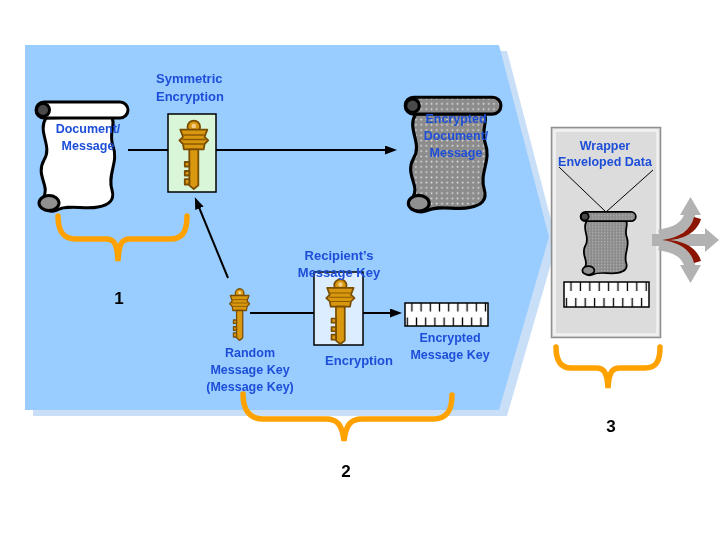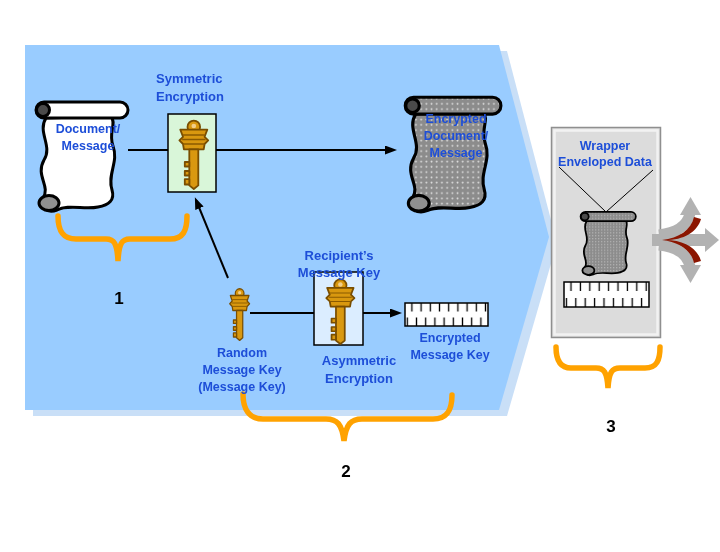--- a/index.html
+++ b/index.html
@@ -8,21 +8,21 @@
   svg.gfx{position:absolute;left:0;top:0;z-index:1;}
   .lbl{position:absolute;z-index:2;font-weight:bold;color:#1d4ed8;text-align:center;
        font-size:12.5px;line-height:17px;}
   .lbl span{display:block;}
   .badge{position:absolute;z-index:2;font-weight:bold;font-size:17px;color:#000;
          text-align:center;width:24px;}
   #lbl-doc{left:46px;top:121px;width:84px;}
   #lbl-sym{left:156px;top:70px;width:110px;text-align:left;font-size:13px;line-height:18px;}
   #lbl-encdoc{left:408px;top:111px;width:96px;}
   #lbl-recip{left:295px;top:232px;width:88px;font-size:13px;margin-top:15px;}
-  #lbl-random{left:196px;top:345px;width:92px;}
+  #lbl-random{left:204px;top:345px;width:92px;}
   #lbl-asym{left:314px;top:352px;width:90px;font-size:13px;line-height:18px;}
   #lbl-enckey{left:402px;top:330px;width:96px;}
   #lbl-wrapper{left:554px;top:138px;width:102px;font-size:12.5px;line-height:16px;}
   #badge-1{left:107px;top:289px;}
   #badge-2{left:334px;top:462px;}
   #badge-3{left:599px;top:417px;}
 </style>
 </head>
 <body>
 
@@ -134,21 +134,20 @@
   <div class="lbl" id="lbl-recip">
     <span>Recipient’s</span>
     <span>Message Key</span>
   </div>
   <div class="lbl" id="lbl-random">
     <span>Random</span>
     <span>Message Key</span>
     <span>(Message Key)</span>
   </div>
   <div class="lbl" id="lbl-asym">
-    <span>Asymmetric</span>
     <span>Encryption</span>
   </div>
   <div class="lbl" id="lbl-enckey">
     <span>Encrypted</span>
     <span>Message Key</span>
   </div>
   <div class="lbl" id="lbl-wrapper">
     <span>Wrapper</span>
     <span>Enveloped Data</span>
   </div>

